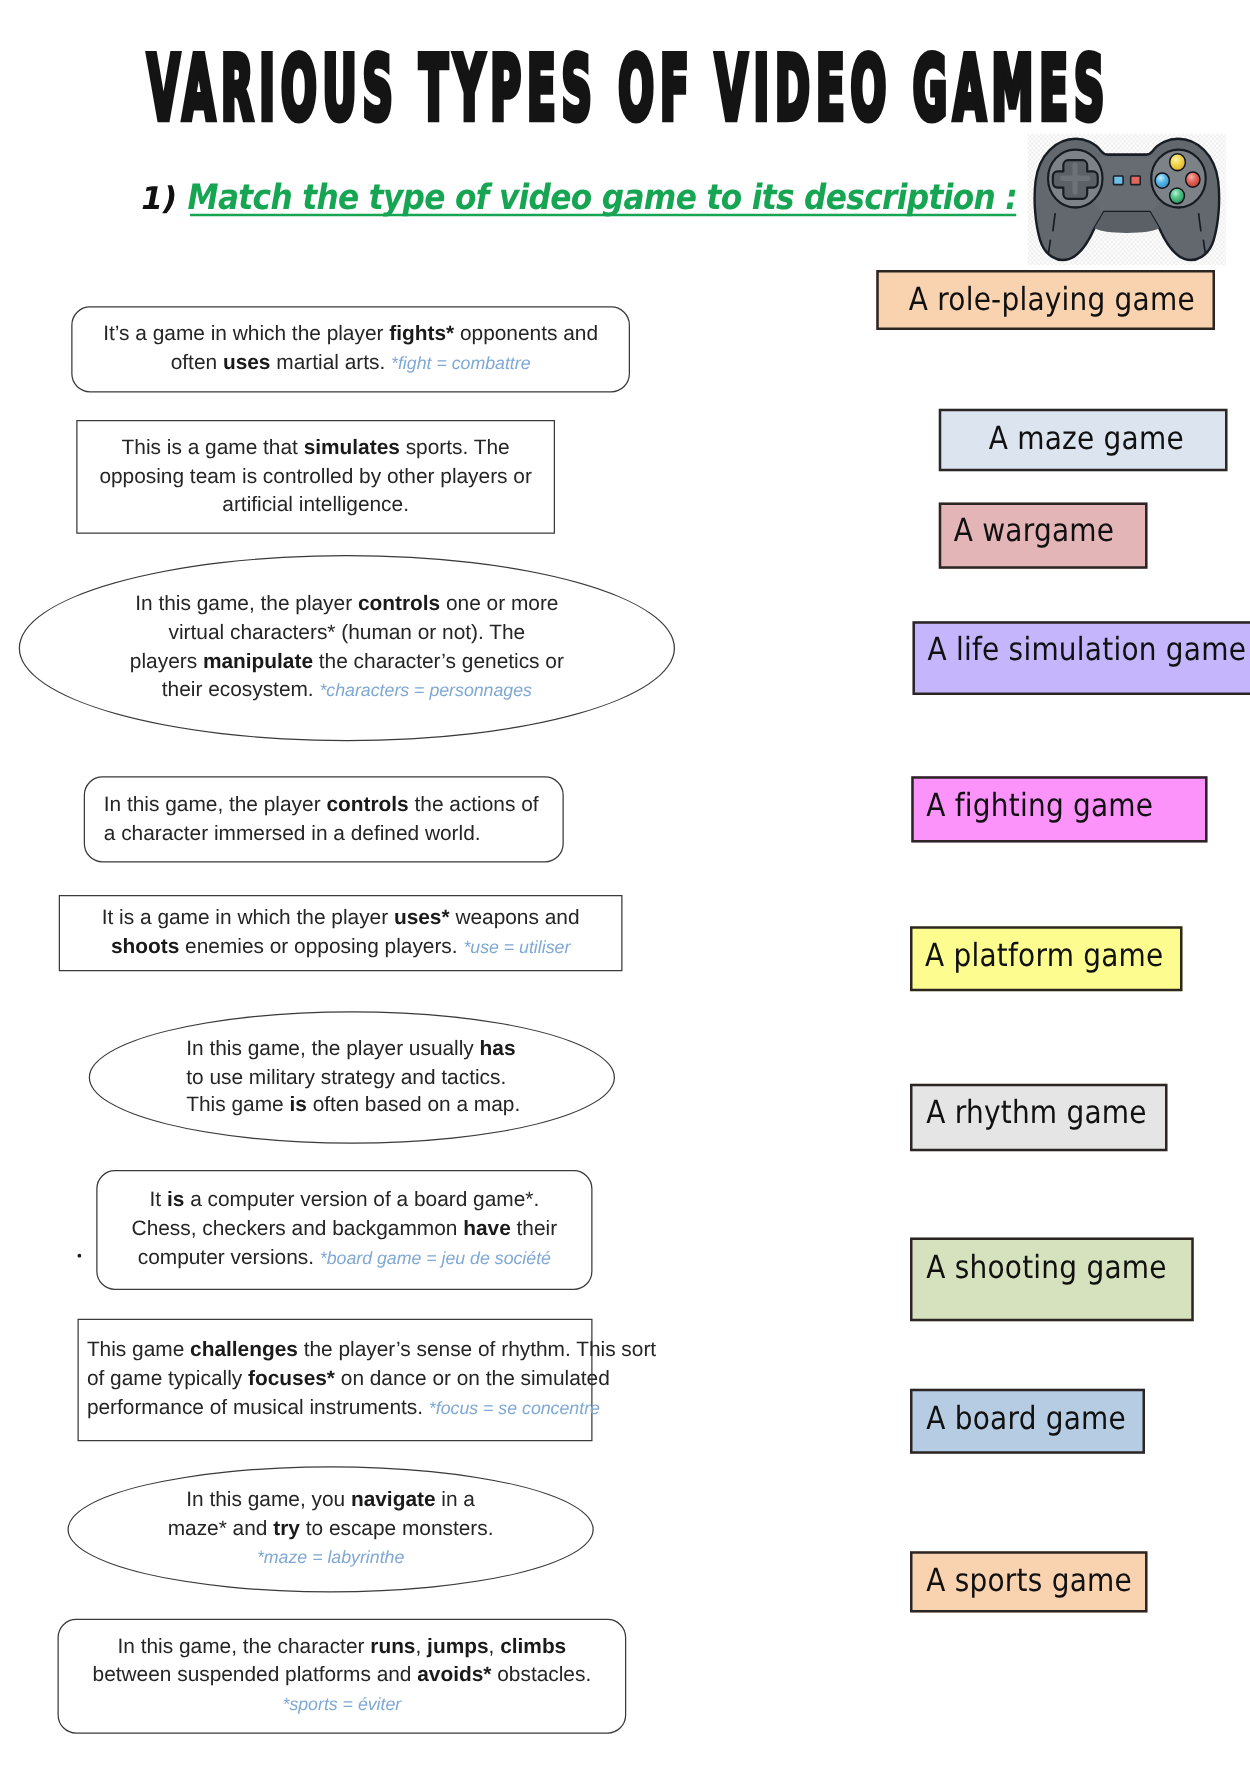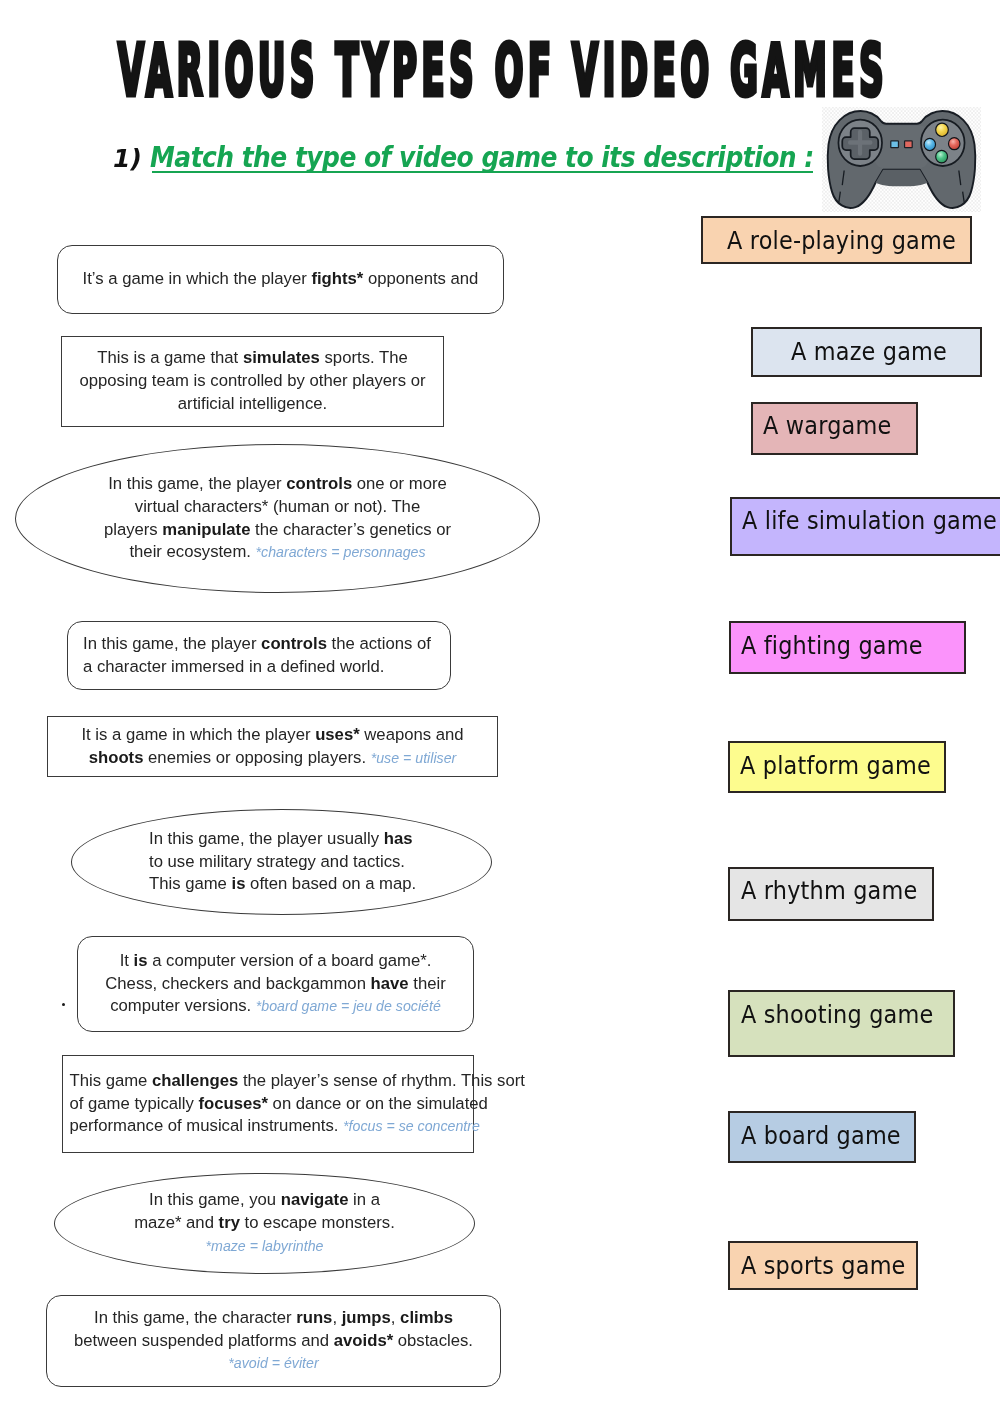--- a/index.html
+++ b/index.html
@@ -109,20 +109,21 @@
             <path d="M360 200 L364 226"></path>
         </g>
       </g>
     </svg>
   </div>
 
   <div id="descs">
       <div class="abs desc rounded" style="left: 57px; top: 245px; width: 447px; height: 69px;">
         <div class="inner">
           <div><span>It’s a game in which the player </span><b>fights*</b><span> opponents and</span></div>
+          <div><span>often </span><b>uses</b><span> martial arts. </span><span class="gloss">*fight = combattre</span></div>
         </div>
       </div>
       <div class="abs desc " style="left: 61px; top: 336px; width: 383px; height: 91px;">
         <div class="inner">
           <div><span>This is a game that </span><b>simulates</b><span> sports. The</span></div>
           <div><span>opposing team is controlled by other players or</span></div>
           <div><span>artificial intelligence.</span></div>
         </div>
       </div>
       <div class="abs desc oval" style="left: 15px; top: 444px; width: 525px; height: 149px;">
@@ -170,21 +171,21 @@
         <div class="inner">
           <div><span>In this game, you </span><b>navigate</b><span> in a</span></div>
           <div><span>maze* and </span><b>try</b><span> to escape monsters.</span></div>
           <div style="text-align: center;"><span class="gloss">*maze = labyrinthe</span></div>
         </div>
       </div>
       <div class="abs desc rounded" style="left: 46px; top: 1295px; width: 455px; height: 92px;">
         <div class="inner">
           <div><span>In this game, the character </span><b>runs</b><span>, </span><b>jumps</b><span>, </span><b>climbs</b></div>
           <div><span>between suspended platforms and </span><b>avoids*</b><span> obstacles.</span></div>
-          <div style="text-align: center;"><span class="gloss">*avoid = éviter</span></div>
+          <div style="text-align: center;"><span class="gloss">*sports = éviter</span></div>
         </div>
       </div>
     </div>
   <div id="lbls">
       <div class="abs lbl" style="left: 701.2px; top: 216.2px; width: 270.8px; height: 48.3px; background: rgb(249, 211, 176);">
         <span class="t" style="left: 23.4px; top: 8.6px;">A role-playing game</span>
       </div>
       <div class="abs lbl" style="left: 751.2px; top: 327px; width: 230.8px; height: 50px; background: rgb(220, 228, 239);">
         <span class="t" style="left: 37.8px; top: 8.6px;">A maze game</span>
       </div>

